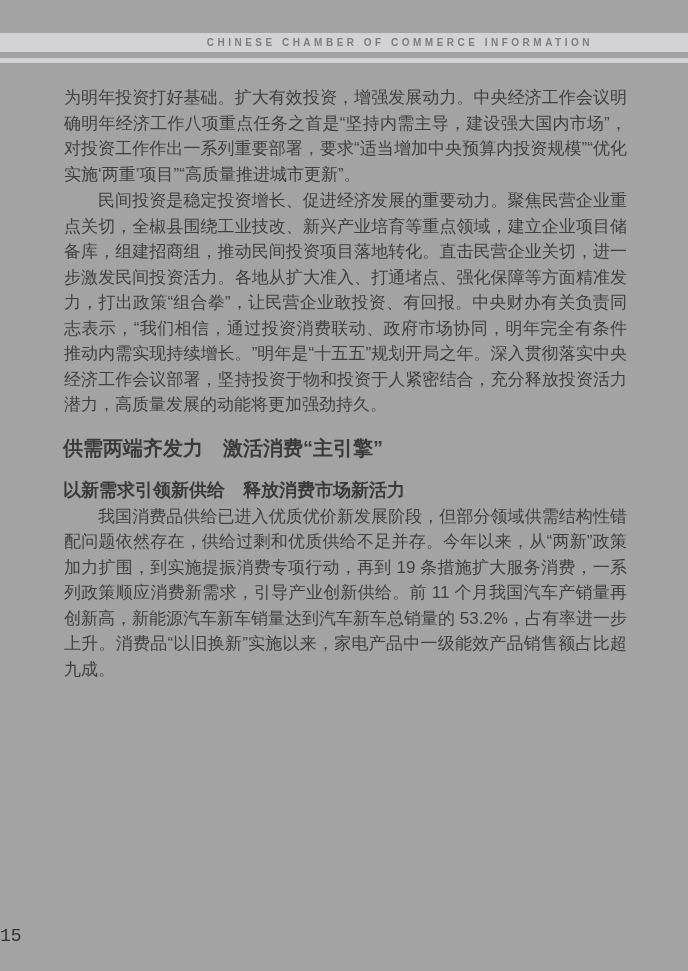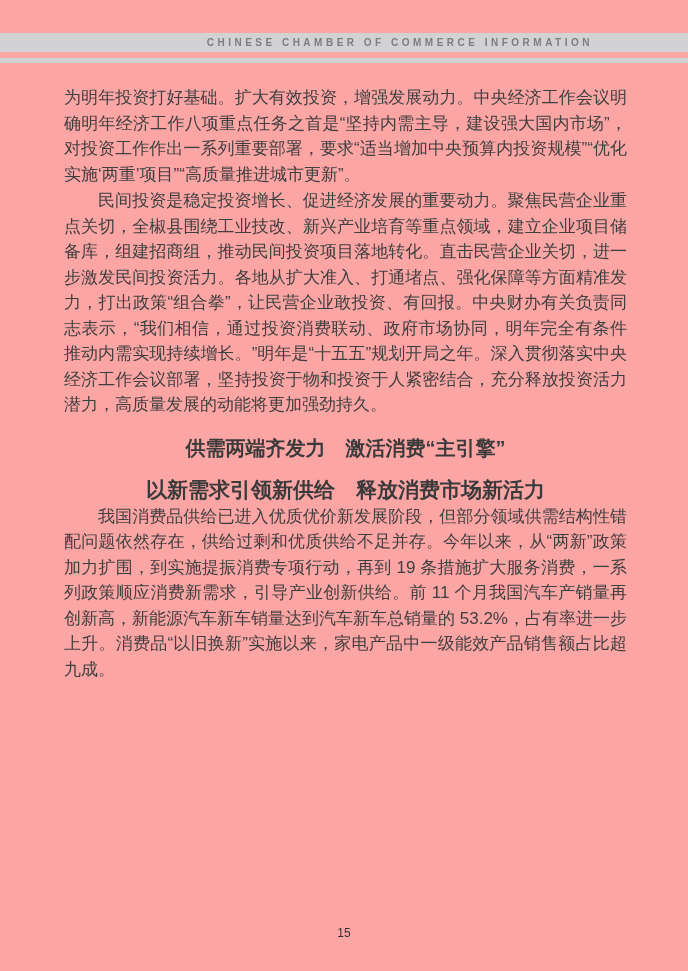--- a/index.html
+++ b/index.html
@@ -1,20 +1,20 @@
 <!DOCTYPE html>
 <html><head>
 <meta charset="utf-8">
 <style>
   html, body { margin: 0; padding: 0; background: #ffffff; }
   .page {
     position: relative;
     width: 688px;
     height: 971px;
-    background: #fca5a5;
+    background: #a3a3a3;
     font-family: "Liberation Sans", sans-serif;
     color: #3f3f3f;
     overflow: hidden;
   }
   .header-bar {
     position: absolute;
     top: 33px;
     left: 0;
     width: 100%;
     height: 19px;
@@ -51,45 +51,44 @@
     font-size: 17px;
     line-height: 25.5px;
     text-align: justify;
     text-indent: 2em;
   }
   p.no-indent { text-indent: 0; }
   .article-title {
     margin: 14px 0 13px 0;
     font-size: 20px;
     line-height: 32px;
-    text-align: center;
+    text-align: left;
     font-weight: bold;
     color: #3a3a3a;
   }
   .section-subtitle {
     margin: 1px 0 1px 0;
-    font-size: 21px;
+    font-size: 18px;
     line-height: 26px;
-    text-align: center;
     font-weight: bold;
     color: #3a3a3a;
   }
   .source-attribution {
     float: right;
     margin-right: 66px;
     text-indent: 0;
   }
   .page-number {
     position: absolute;
     top: 926px;
     left: 0;
     width: 100%;
-    text-align: center;
-    font-family: Liberation Sans, sans-serif;
-    font-size: 12px;
+    text-align: left;
+    font-family: Liberation Mono, monospace;
+    font-size: 18px;
     color: #333333;
   }
 </style>
 </head>
 <body>
 
 <div class="page">
 
   <div class="header-bar">
     <span class="header-text">CHINESE CHAMBER OF COMMERCE INFORMATION</span>

